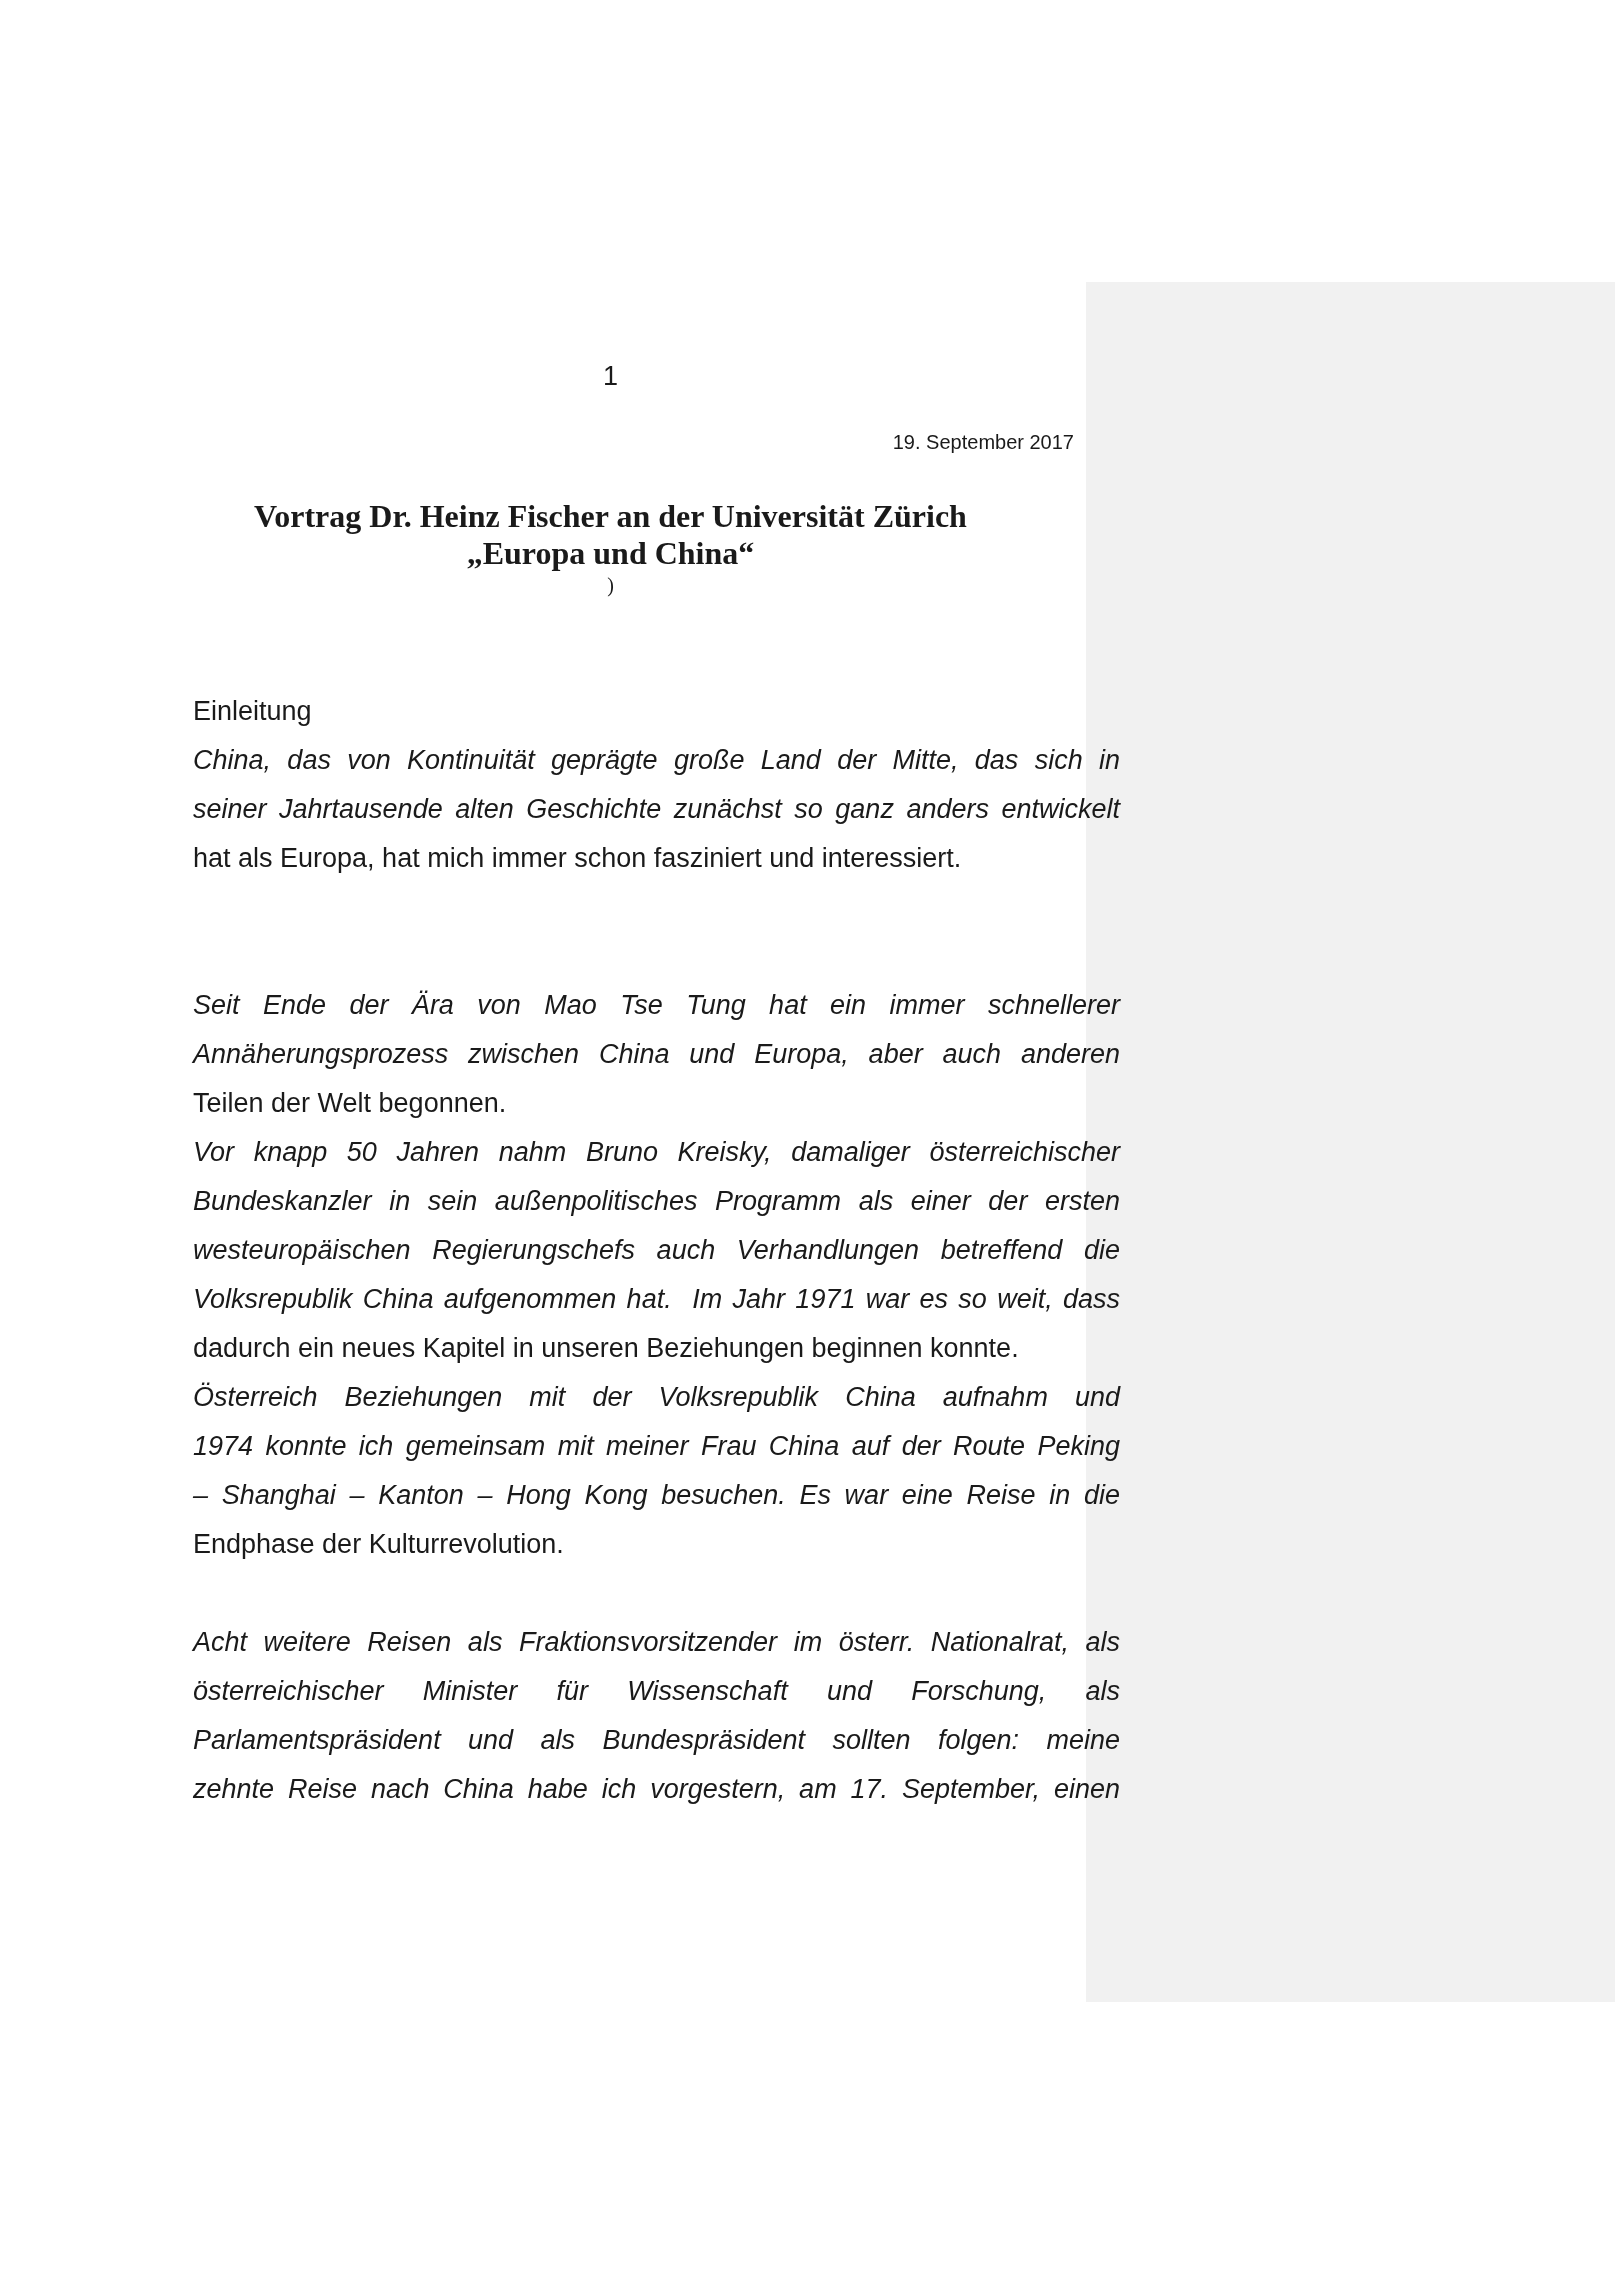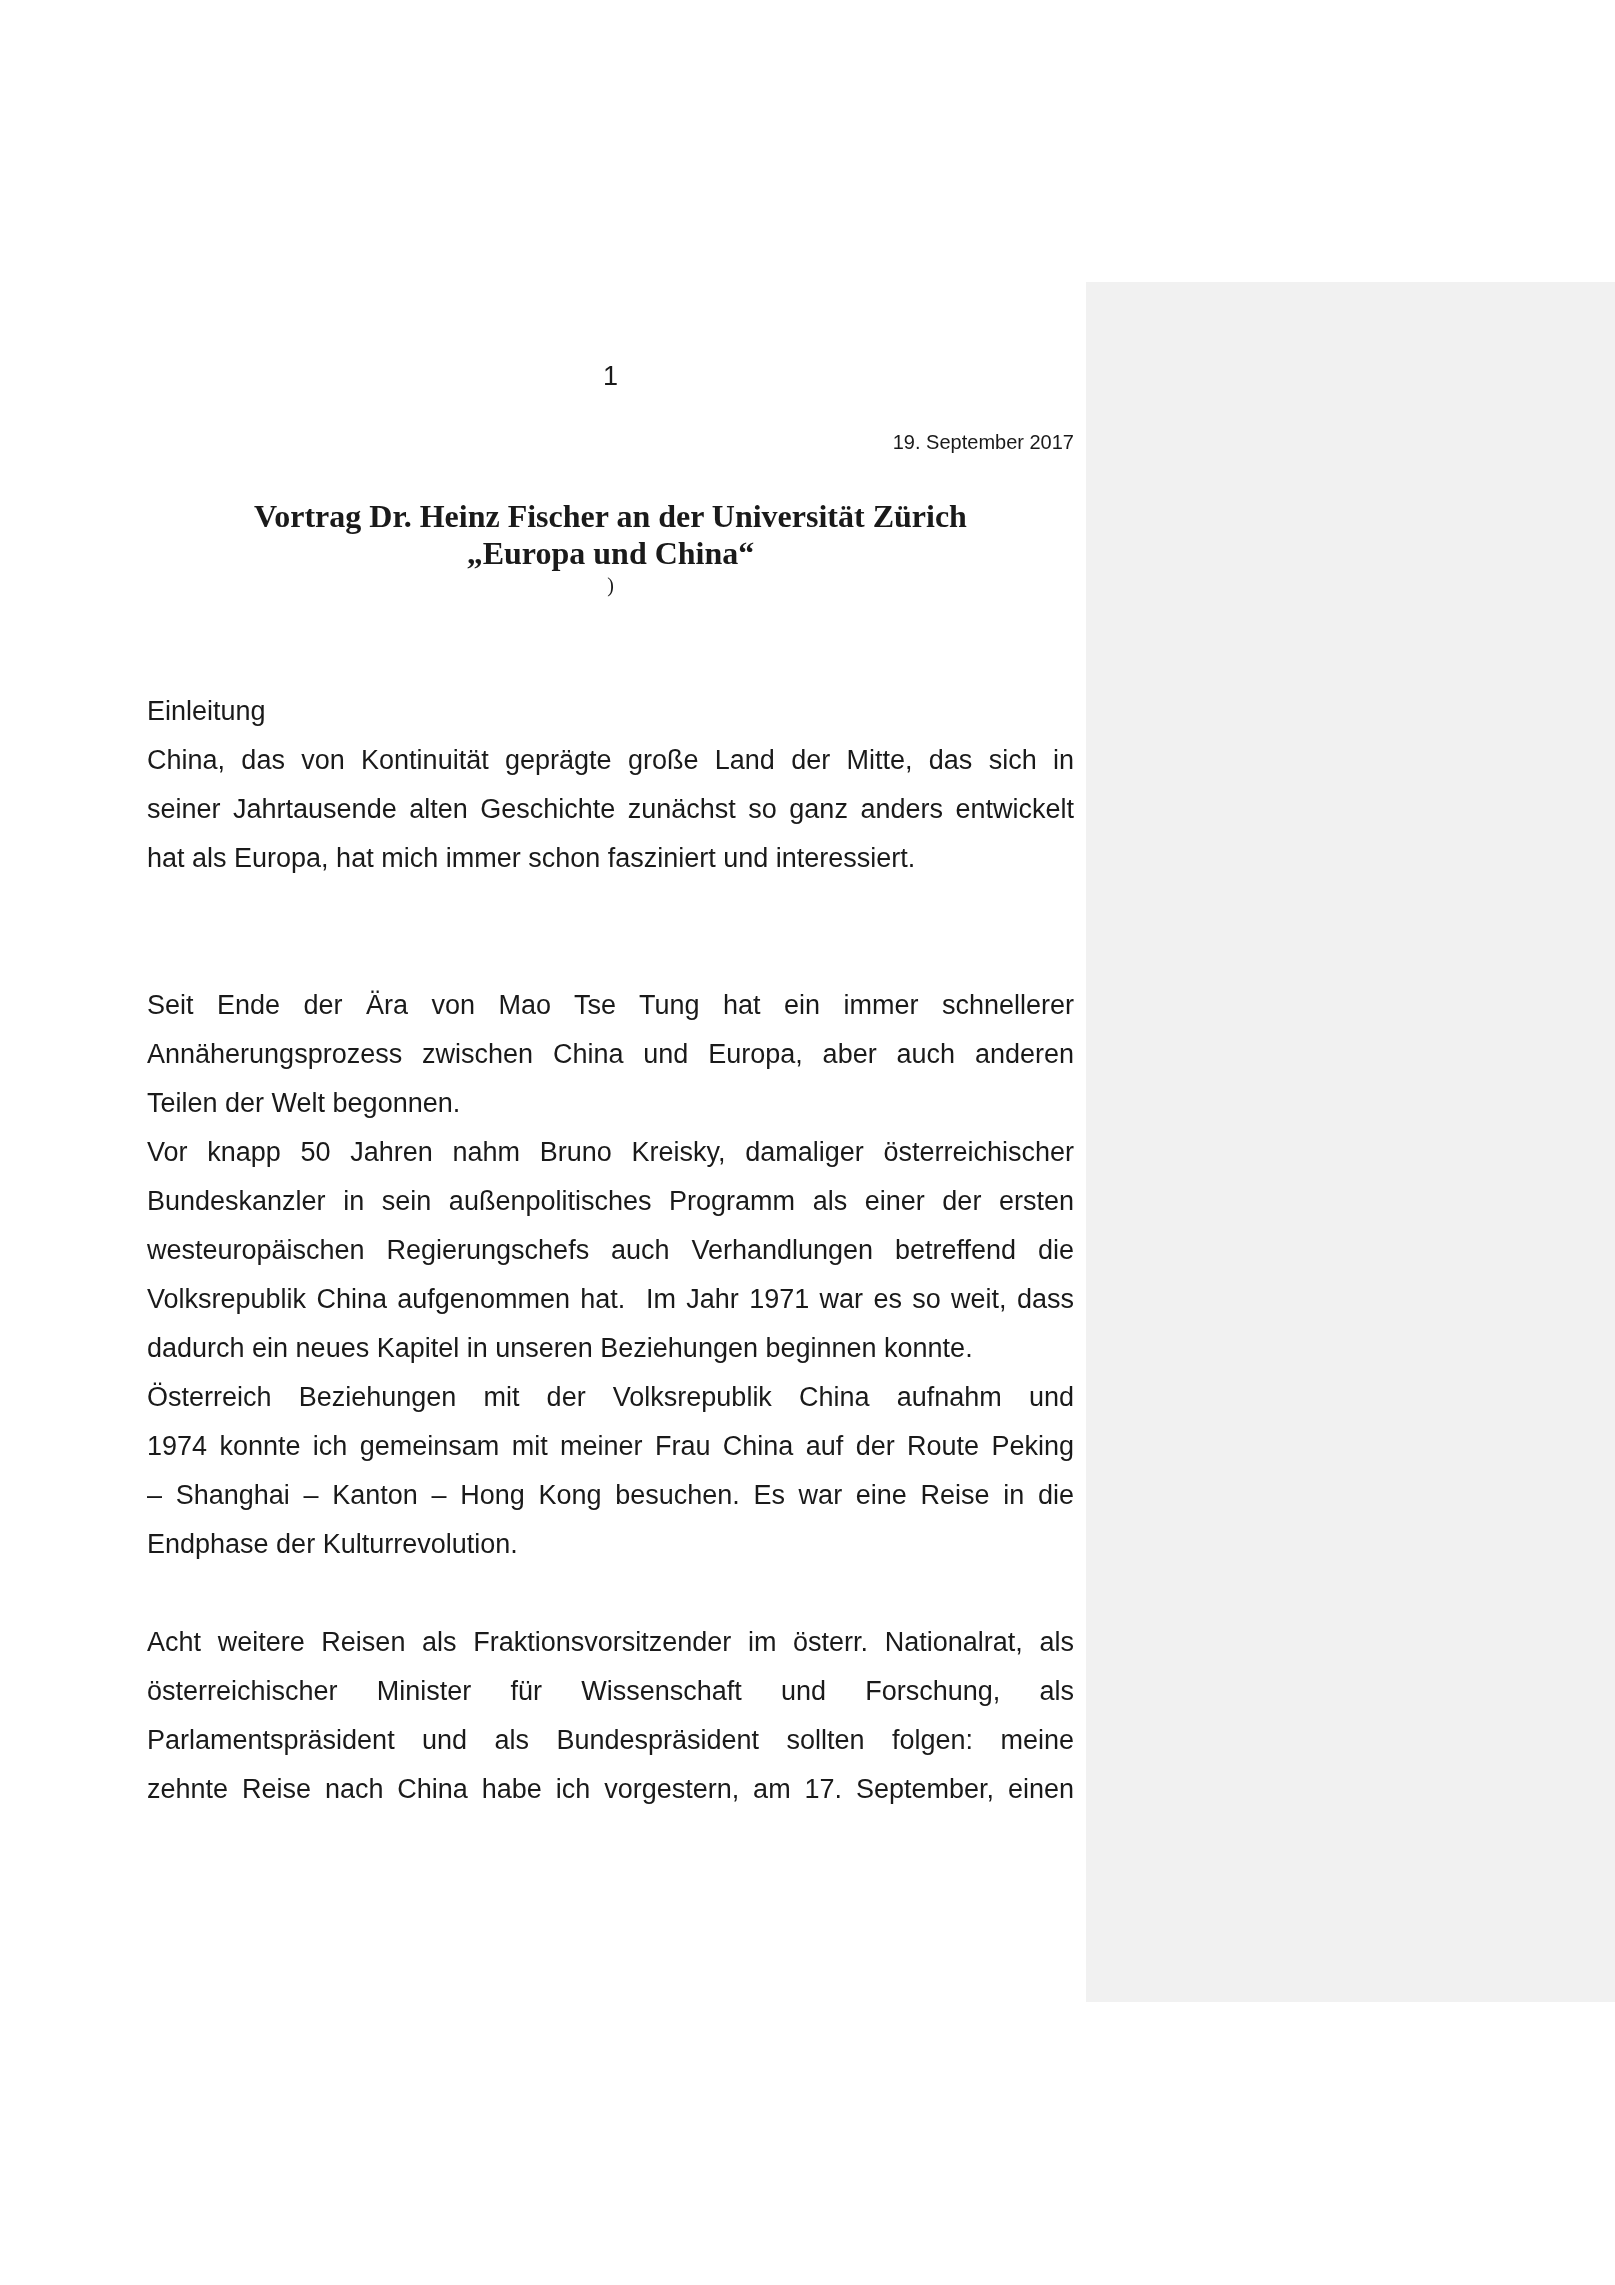--- a/index.html
+++ b/index.html
@@ -25,23 +25,23 @@
     top:418px;text-align:right;
     font-size:20px;line-height:49px;height:49px;
   }
   .titleblock{
     top:498px;text-align:center;font-weight:bold;
     font-size:32px;line-height:37px;font-family:Liberation Serif, serif;
   }
   .title-note{
     font-weight:normal;font-size:20px;line-height:27px;text-align:center;
   }
-  .bodyblock{top:687px;}
+  .bodyblock{top:687px;margin-left:46px;}
   .bl{height:49px;line-height:49px;font-size:27px;white-space:normal;}
-  .ln{text-align:justify;text-align-last:justify;-moz-text-align-last:justify;}
+  .ln{text-align:justify;text-align-last:justify;font-style:italic;-moz-text-align-last:justify;}
   .ln-left{text-align:left;text-align-last:left;}
   .ln-blank{}
 </style>
 </head>
 <body>
 
 <div class="page">
 
   <div class="gray-panel"></div>
 

